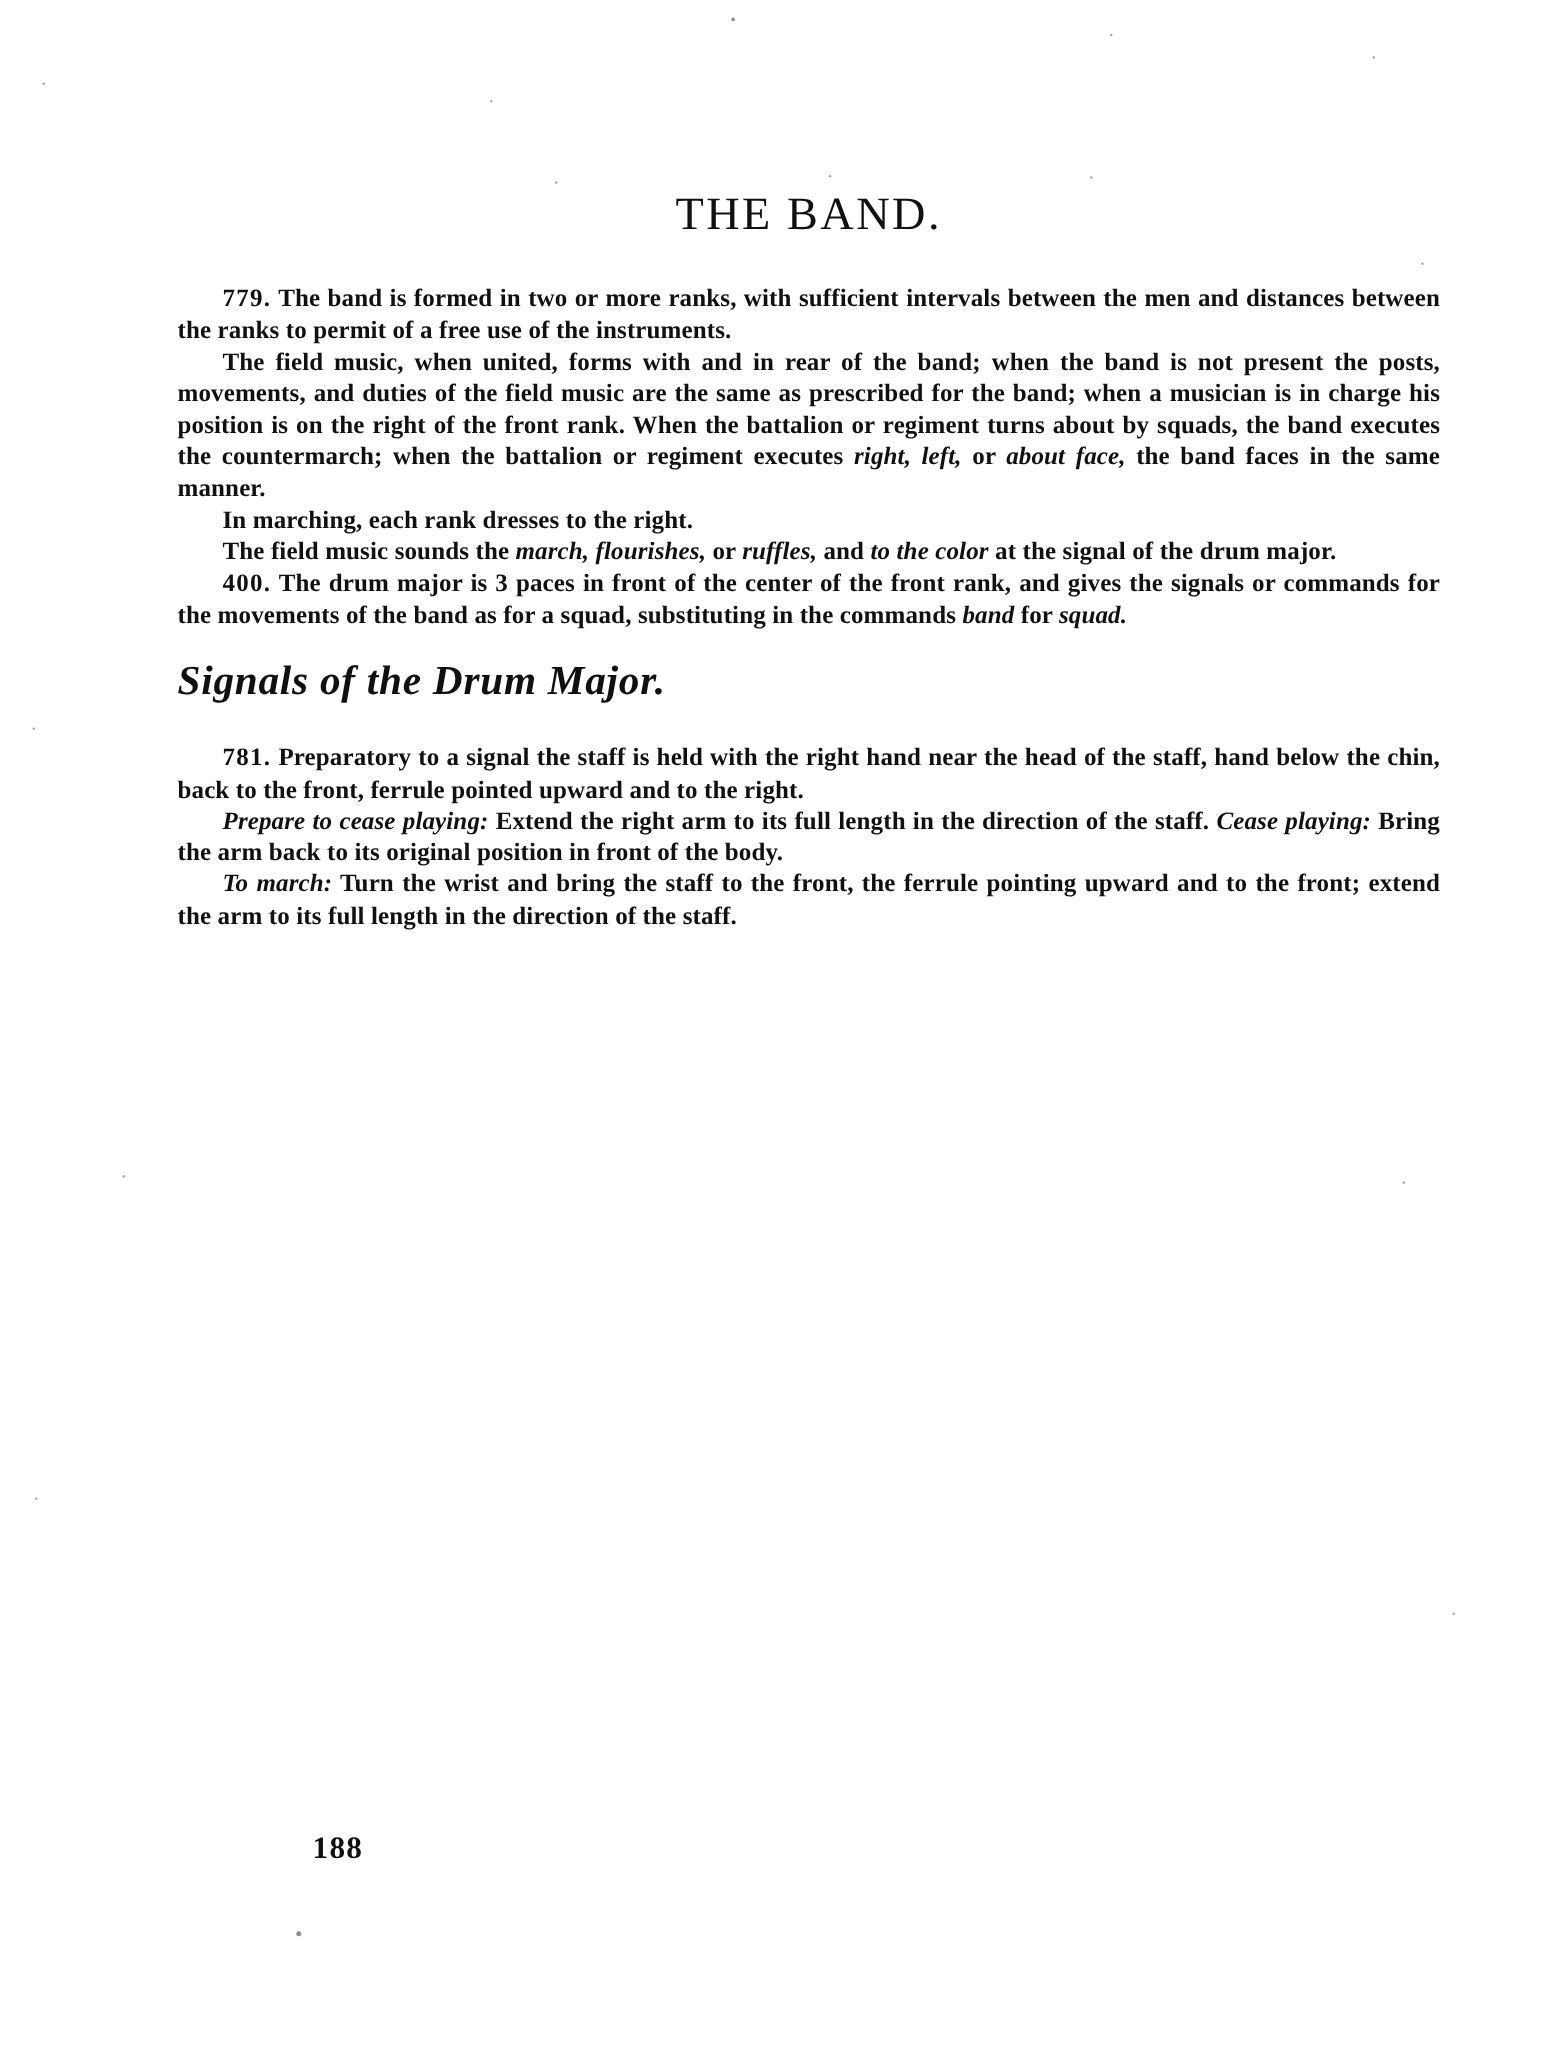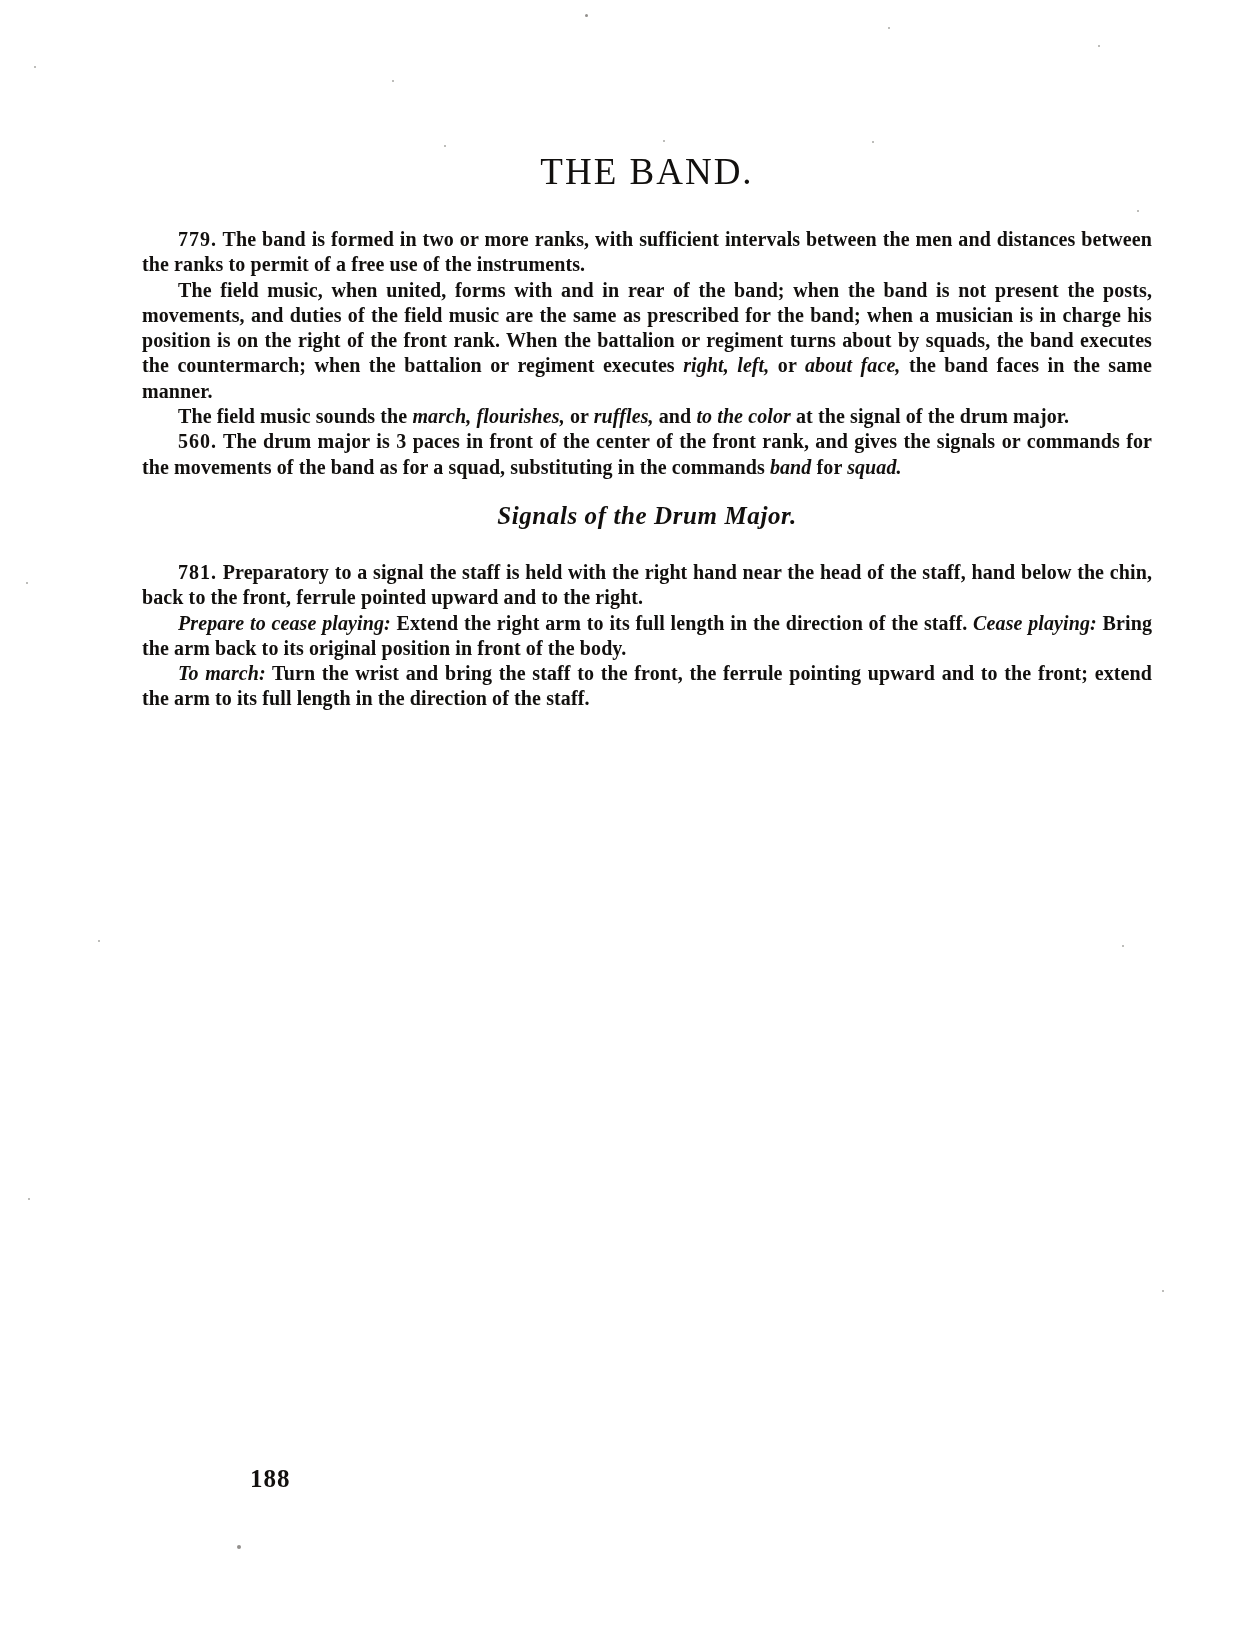--- a/index.html
+++ b/index.html
@@ -53,24 +53,24 @@
   }
   .num {
     font-weight: bold;
     letter-spacing: 1px;
   }
   .it {
     font-style: italic;
     font-weight: bold;
   }
   .subhead {
-    text-align: center;
+    text-align: left;
     font-style: italic;
     font-weight: bold;
-    font-size: 25px;
+    font-size: 33px;
     letter-spacing: 0.6px;
     margin: 22px 0 30px 0;
   }
   .folio {
     position: absolute;
     left: 238px;
     top: 1465px;
     font-size: 25px;
     font-weight: bold;
     letter-spacing: 1px;
@@ -113,28 +113,31 @@
     <h1 class="page-title">THE BAND.</h1>
 
     <p class="para indent">
       <span class="num">779.</span><span> The band is formed in two or more ranks, with sufficient intervals between the men and distances between the ranks to permit of a free use of the instruments.</span>
     </p>
 
     <p class="para indent">
       <span>The field music, when united, forms with and in rear of the band; when the band is not present the posts, movements, and duties of the field music are the same as prescribed for the band; when a musician is in charge his position is on the right of the front rank. When the battalion or regiment turns about by squads, the band executes the countermarch; when the battalion or regiment executes </span><span class="it">right, left,</span><span> or </span><span class="it">about face,</span><span> the band faces in the same manner.</span>
     </p>
 
+    <p class="para indent">
+      <span>In marching, each rank dresses to the right.</span>
+    </p>
 
 
     <p class="para indent">
       <span>The field music sounds the </span><span class="it">march, flourishes,</span><span> or </span><span class="it">ruffles,</span><span> and </span><span class="it">to the color</span><span> at the signal of the drum major.</span>
     </p>
 
     <p class="para indent">
-      <span class="num">560.</span><span> The drum major is 3 paces in front of the center of the front rank, and gives the signals or commands for the movements of the band as for a squad, substituting in the commands </span><span class="it">band</span><span> for </span><span class="it">squad.</span>
+      <span class="num">400.</span><span> The drum major is 3 paces in front of the center of the front rank, and gives the signals or commands for the movements of the band as for a squad, substituting in the commands </span><span class="it">band</span><span> for </span><span class="it">squad.</span>
     </p>
 
     <p class="subhead">Signals of the Drum Major.</p>
 
     <p class="para indent">
       <span class="num">781.</span><span> Preparatory to a signal the staff is held with the right hand near the head of the staff, hand below the chin, back to the front, ferrule pointed upward and to the right.</span>
     </p>
 
 
     <p class="para indent">

